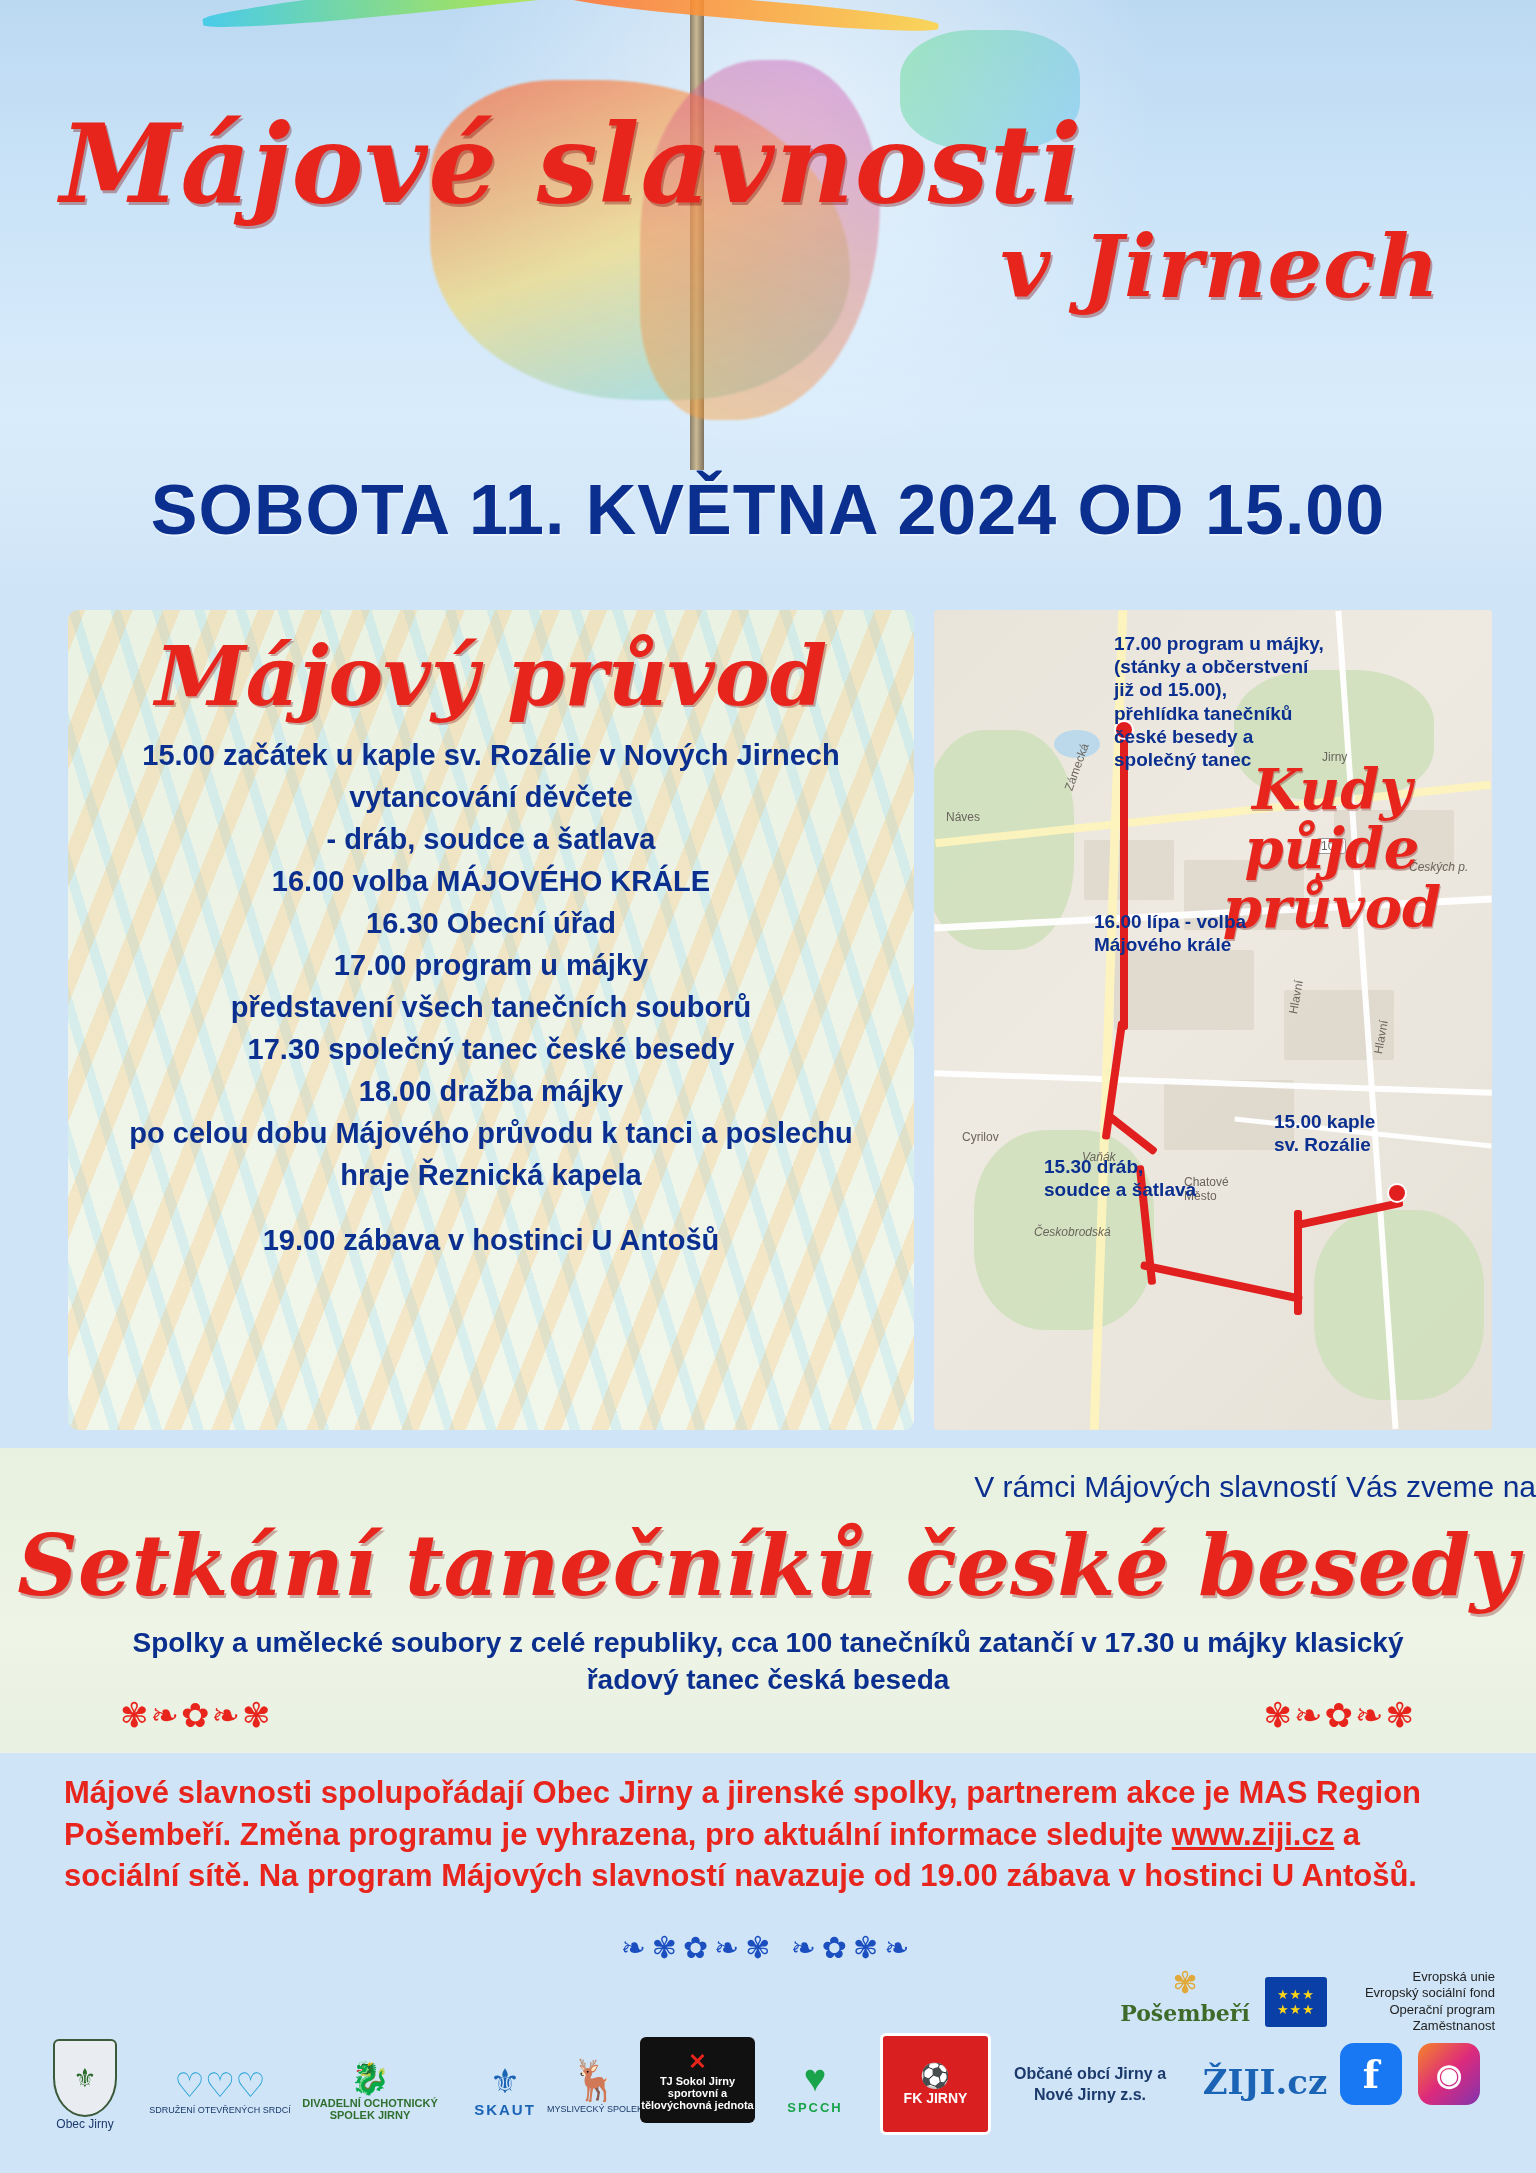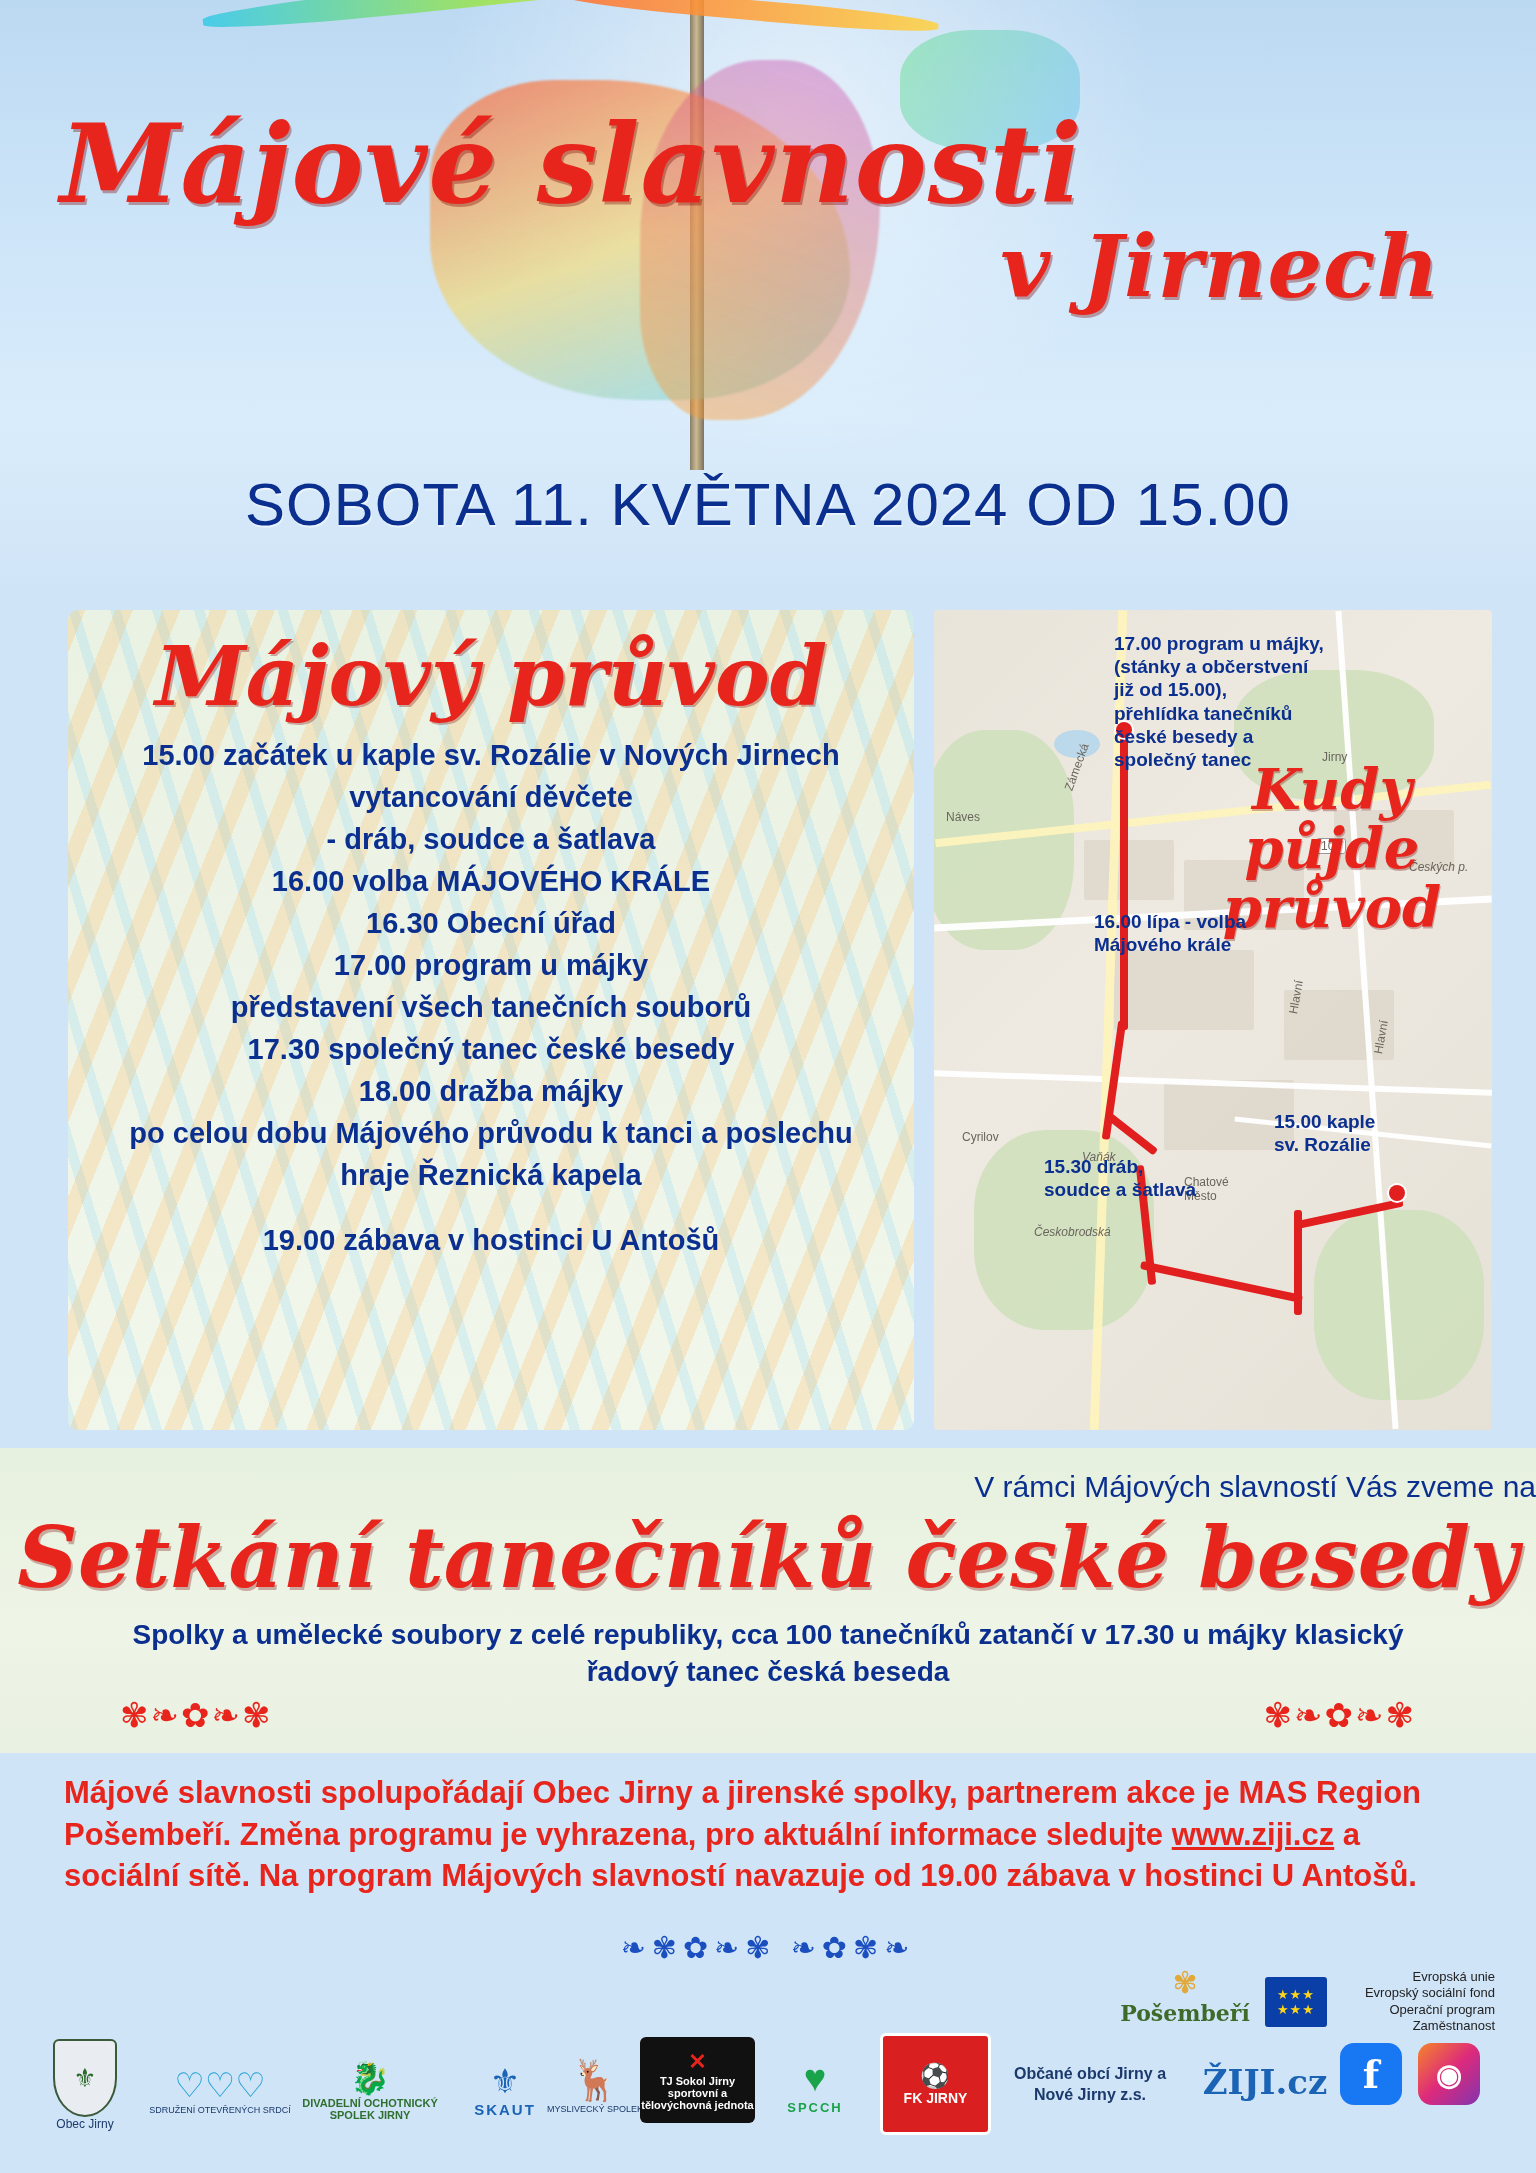--- a/index.html
+++ b/index.html
@@ -34,21 +34,21 @@
     color:#e8251d;
     text-shadow:2px 3px 0 rgba(120,0,0,.35);
     letter-spacing:1px;
   }
   .hero-title .line2{
     display:block;text-align:right;font-size:86px;margin-top:6px;padding-right:40px;
   }
   .hero-date{
     position:absolute;left:0;top:470px;width:1536px;text-align:center;
     font-family:"Liberation Sans", sans-serif;
-    font-weight:normal;font-size:60px;letter-spacing:1px;
+    font-weight:bold;font-size:70px;letter-spacing:1px;
     color:#0b2f8f;
     text-shadow:1px 2px 0 rgba(255,255,255,.5);
   }
 
   
   .mid{
     position:absolute;left:68px;top:610px;width:1424px;height:820px;
   }
   .program{
     position:absolute;left:0;top:0;width:846px;height:820px;
@@ -104,21 +104,21 @@
 
   
   .meet{
     position:absolute;left:0;top:1448px;width:1536px;height:305px;
     background:linear-gradient(180deg,#e7f1df 0%, #eef4e6 60%, #e9f1e2 100%);
   }
   .meet-kicker{
     text-align:right;padding-top:22px;font-weight:normal;font-size:30px;color:#0b2f8f;
   }
   .meet-title{
-    text-align:center;margin-top:4px;
+    text-align:center;margin-top:12px;
     font-family:"DejaVu Serif", serif;font-style:italic;font-weight:bold;
     font-size:84px;color:#e8251d;text-shadow:2px 3px 0 rgba(120,0,0,.3);
   }
   .meet-sub{
     text-align:center;margin-top:10px;padding:0 90px;
     font-weight:bold;font-size:28px;line-height:1.32;color:#0b2f8f;
   }
   .orn{position:absolute;font-size:34px;letter-spacing:2px;color:#e8251d;}
   .orn.l{left:120px;bottom:18px;}
   .orn.r{right:120px;bottom:18px;}

